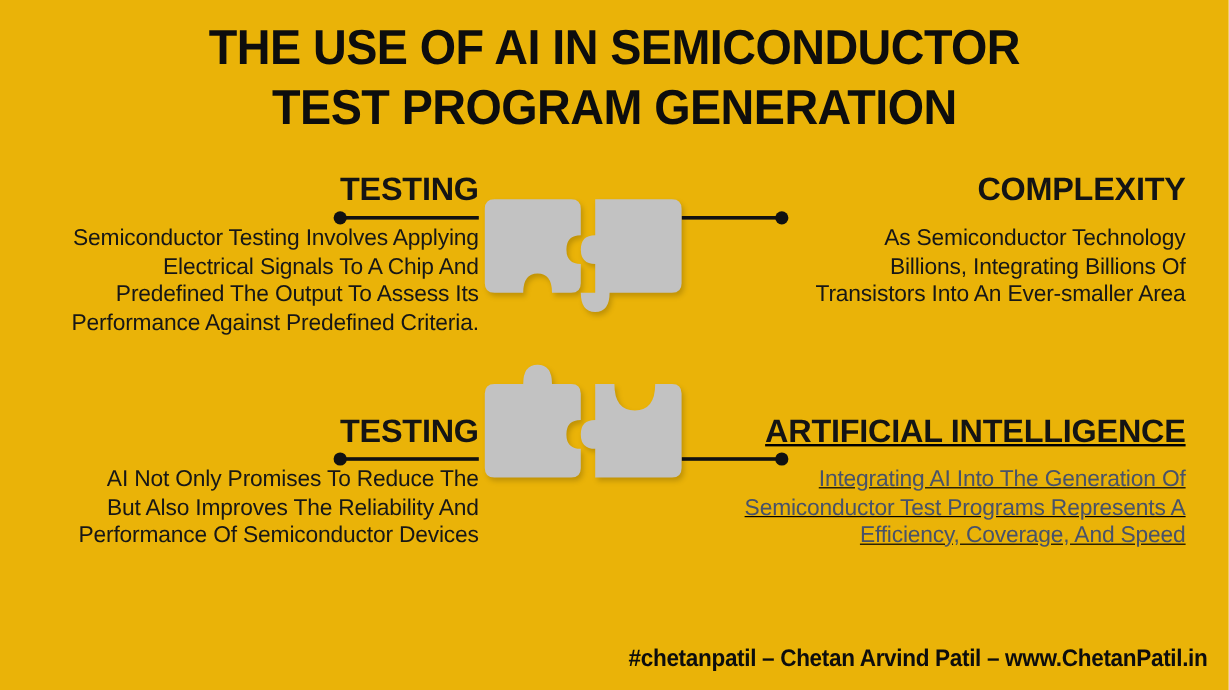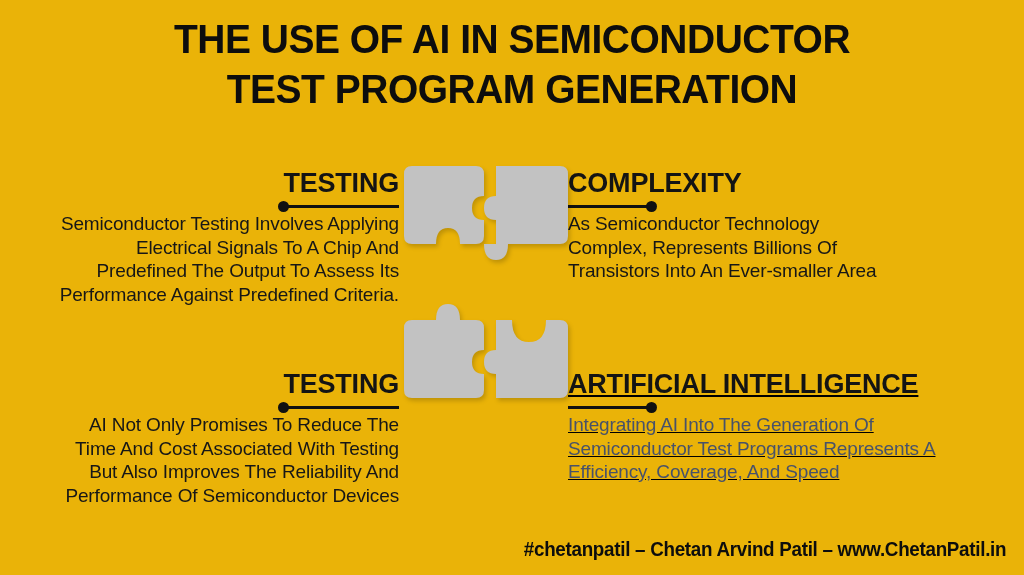--- a/index.html
+++ b/index.html
@@ -31,21 +31,21 @@
     font-size: 41px;
     line-height: 50px;
     letter-spacing: -0.5px;
     color: #0d0d0d;
     transform: scaleX(0.95);
     transform-origin: 512px 0;
   }
   .title-line { display: block; white-space: nowrap; }
 
   
-  .quad { position: absolute; margin-top: 25px; }
+  .quad { position: absolute; }
 
   .quad-head {
     font-family: "Liberation Sans", sans-serif;
     font-weight: bold;
     font-size: 27px;
     line-height: 30px;
     color: #141414;
     letter-spacing: -0.2px;
     white-space: nowrap;
   }
@@ -75,21 +75,21 @@
     font-size: 19px;
     line-height: 23.5px;
     color: #171717;
     letter-spacing: -0.15px;
     white-space: nowrap;
   }
   .quad-body .ln { display: block; }
 
   
   .align-right { text-align: right; }
-  .align-left  { text-align: left; }
+  .align-left  { text-align: right; }
 
   
   #quad-testing    { left: 18px;  top: 143px; width: 381px; }
   #quad-complexity { left: 568px; top: 143px; width: 420px; }
   #quad-future     { left: 18px;  top: 344px; width: 381px; }
   #quad-ai         { left: 568px; top: 344px; width: 420px; text-decoration: underline; }
 
   #quad-testing .rule .bar    { right: 0; width: 115px; }
   #quad-testing .rule .dot    { right: 110px; }
   #quad-future  .rule .bar    { right: 0; width: 115px; }
@@ -150,34 +150,33 @@
   </div>
 
   <div class="quad align-left" id="quad-complexity">
     <div class="quad-head">COMPLEXITY</div>
     <div class="rule">
       <span class="bar"></span>
       <span class="dot"></span>
     </div>
     <div class="quad-body">
       <span class="ln">As Semiconductor Technology</span>
-      <span class="ln">Complex, Represents Billions Of</span>
+      <span class="ln">Billions, Integrating Billions Of</span>
       <span class="ln">Transistors Into An Ever-smaller Area</span>
     </div>
   </div>
 
   <div class="quad align-right" id="quad-future">
     <div class="quad-head">TESTING</div>
     <div class="rule">
       <span class="bar"></span>
       <span class="dot"></span>
     </div>
     <div class="quad-body">
       <span class="ln">AI Not Only Promises To Reduce The</span>
-      <span class="ln">Time And Cost Associated With Testing</span>
       <span class="ln">But Also Improves The Reliability And</span>
       <span class="ln">Performance Of Semiconductor Devices</span>
     </div>
   </div>
 
   <div class="quad align-left" id="quad-ai">
     <div class="quad-head">ARTIFICIAL INTELLIGENCE</div>
     <div class="rule">
       <span class="bar"></span>
       <span class="dot"></span>

